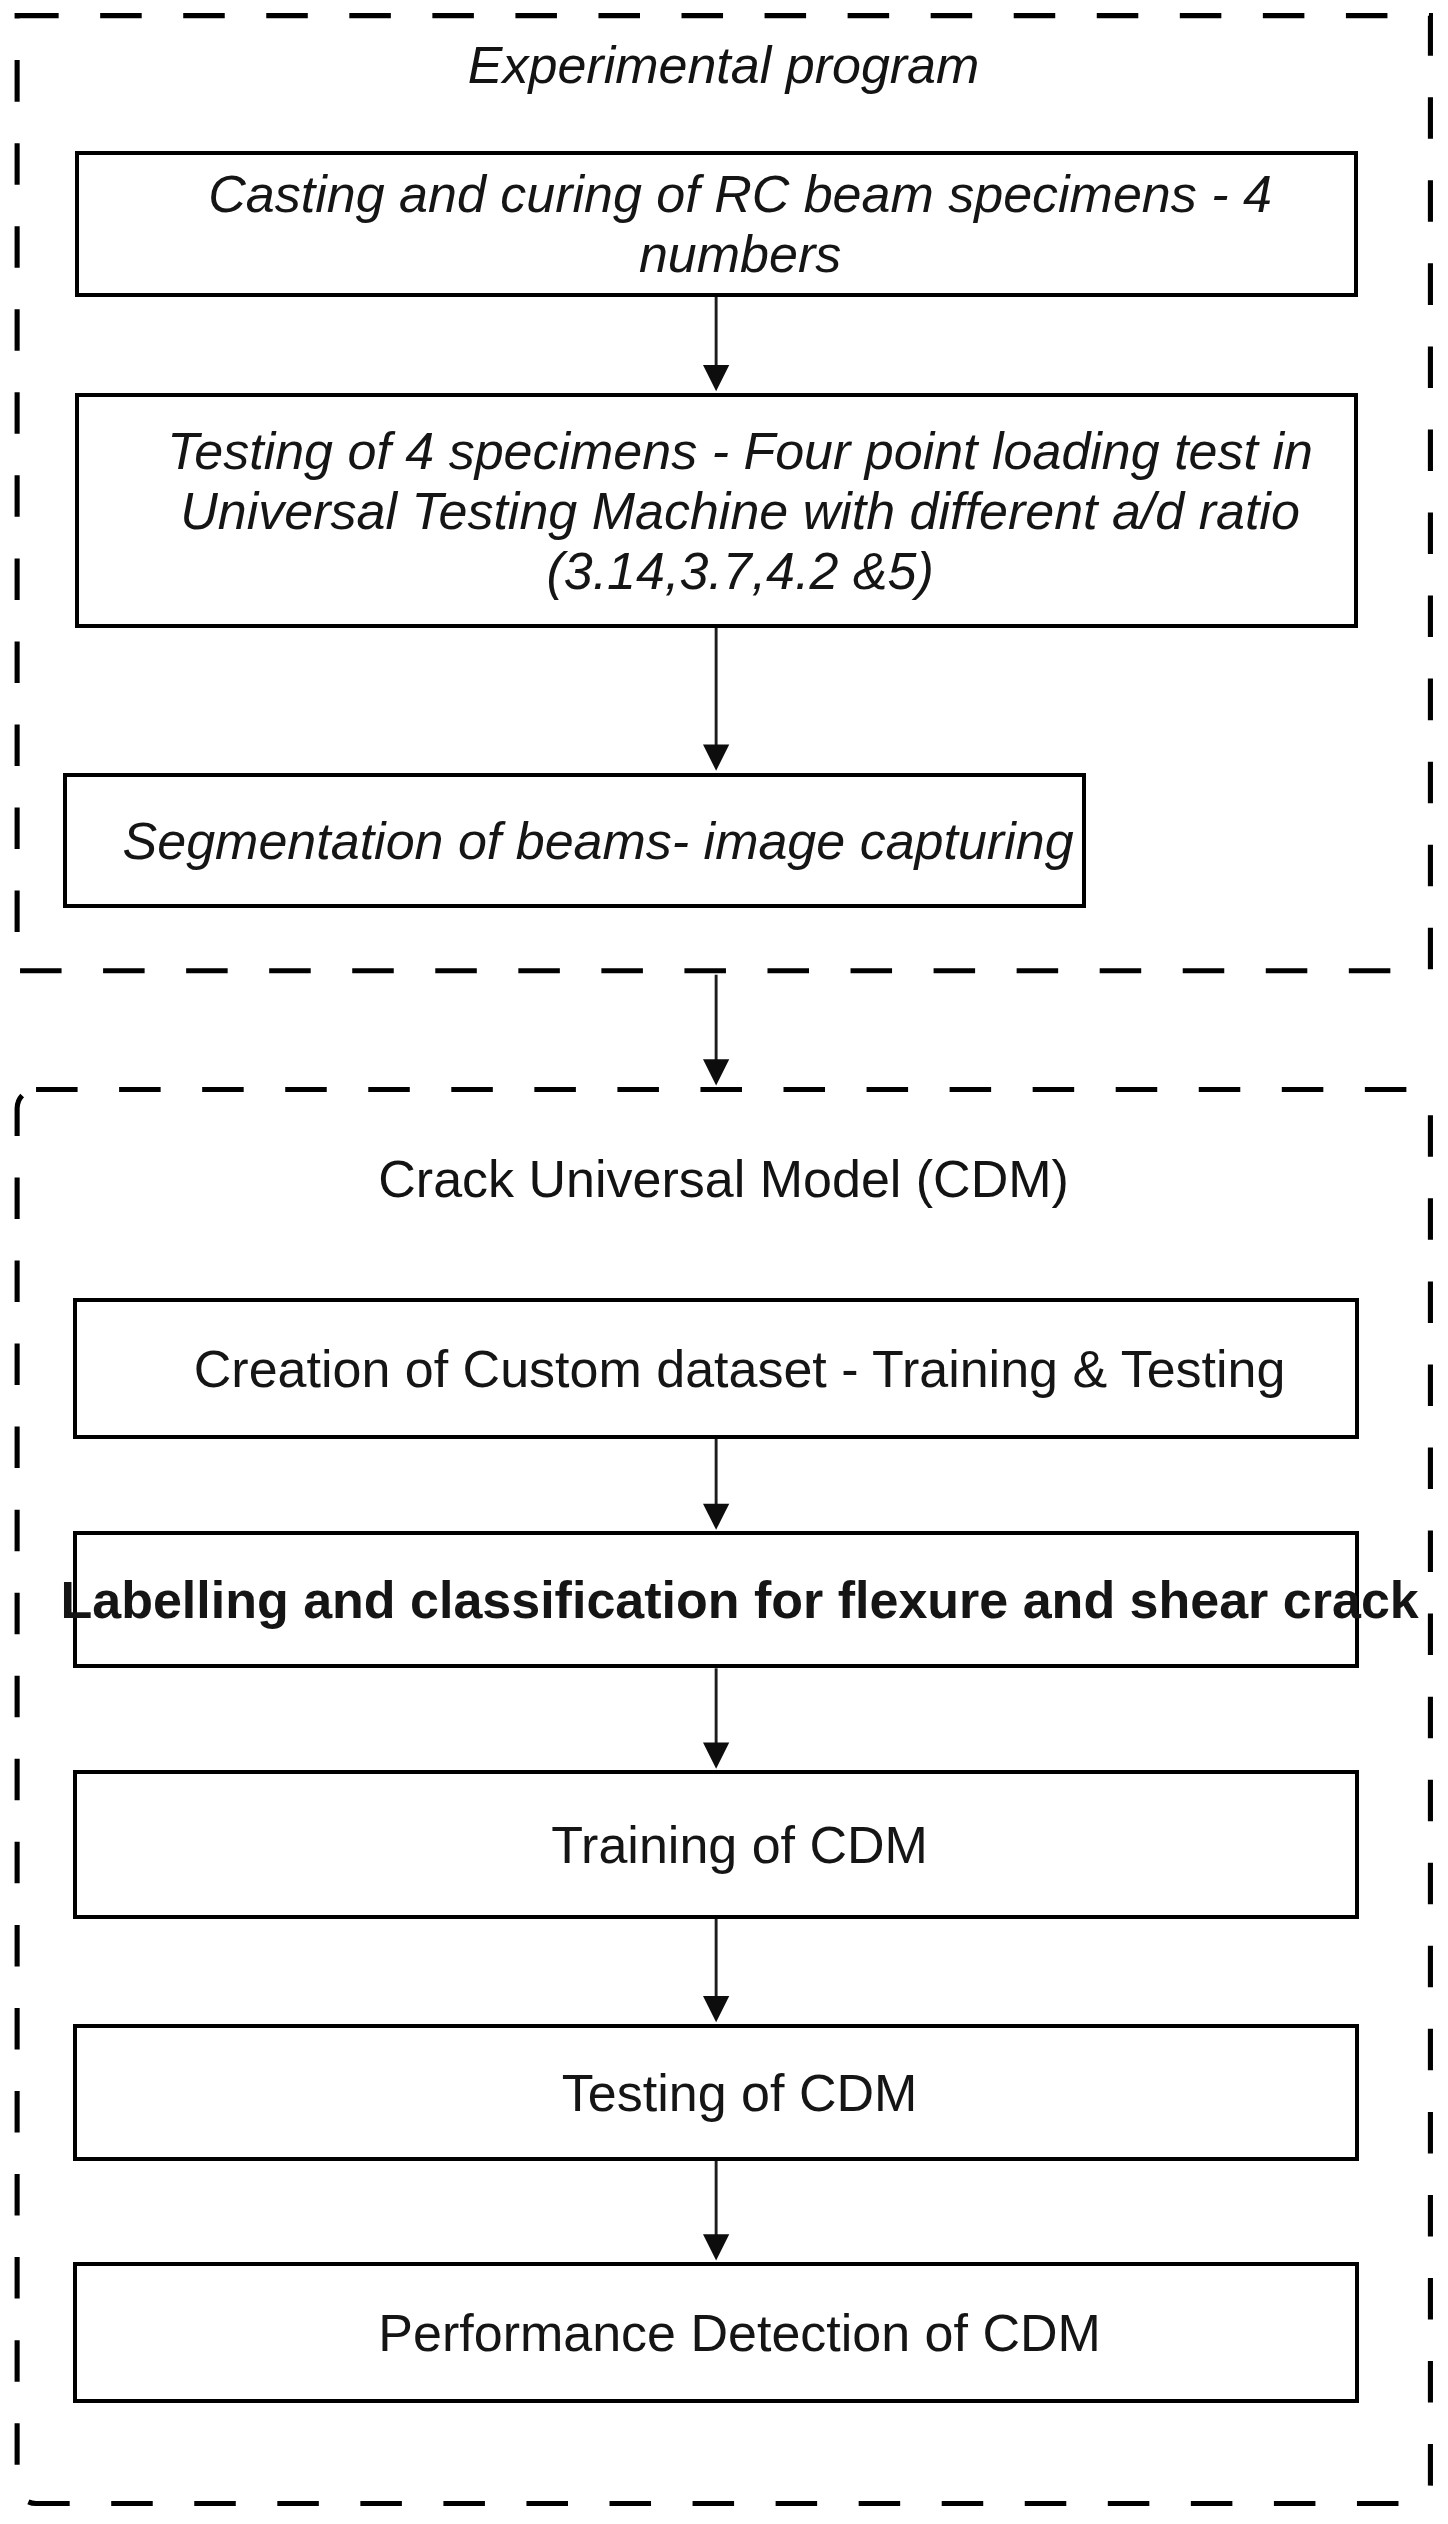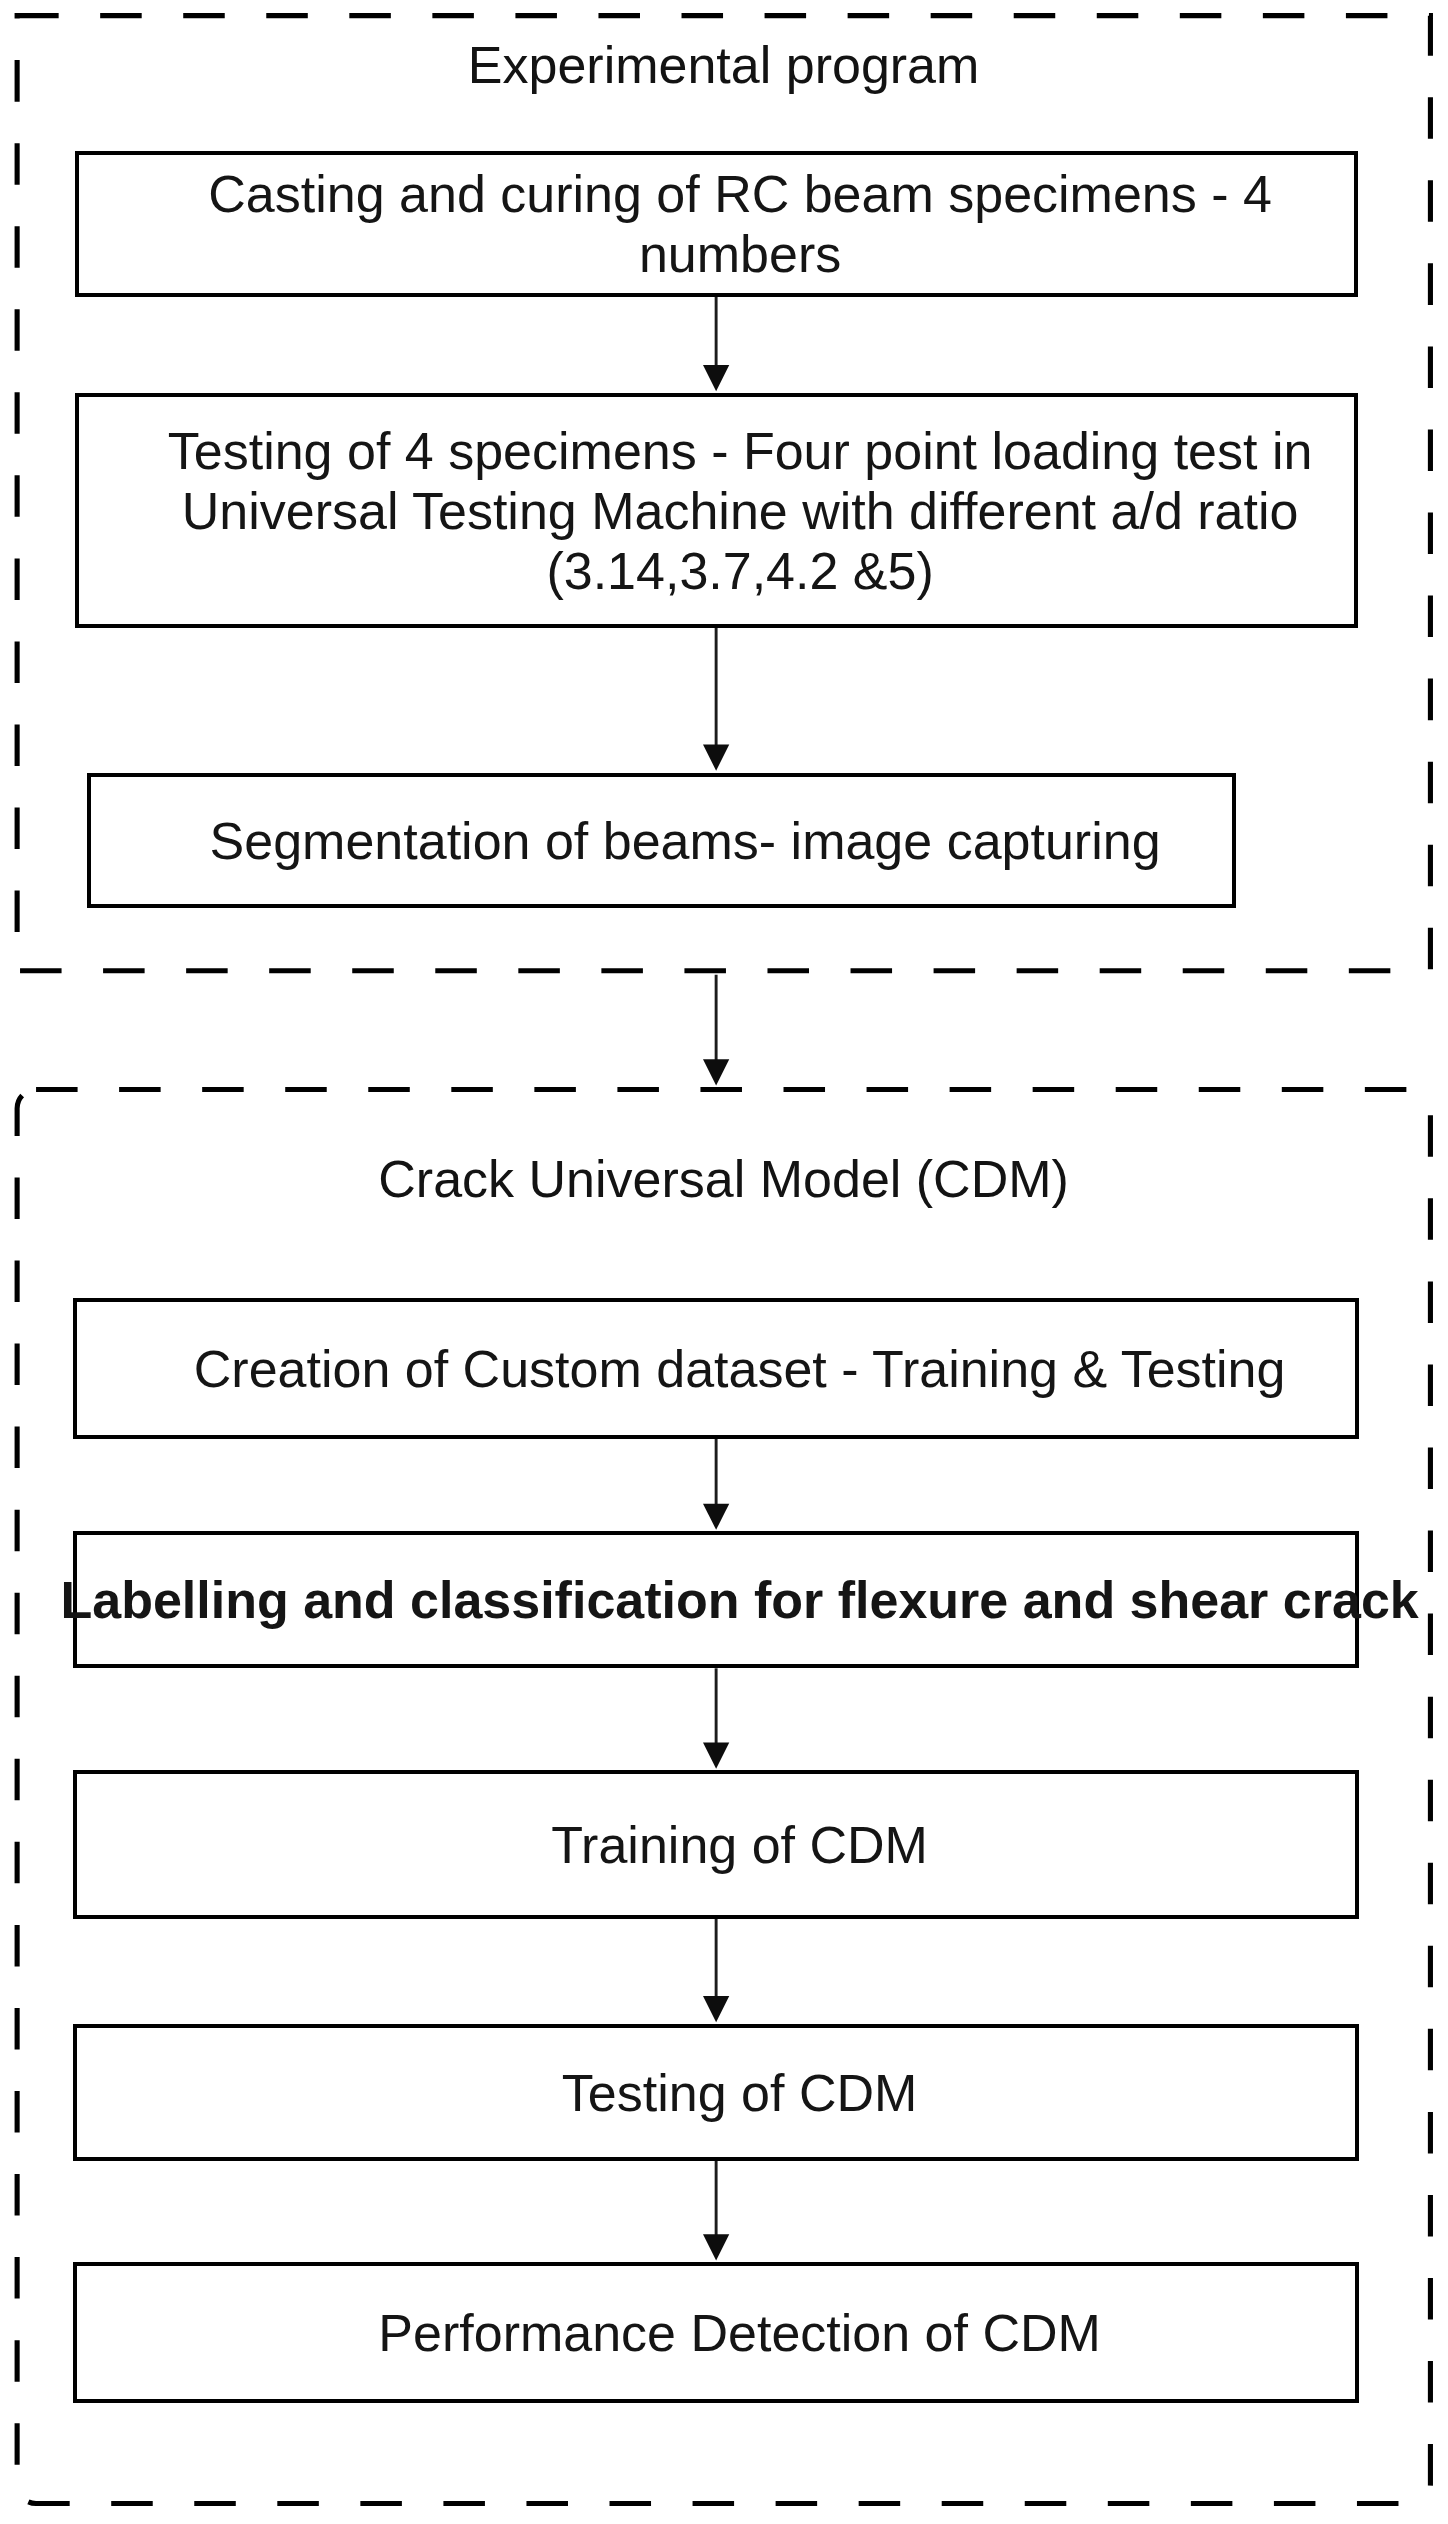--- a/index.html
+++ b/index.html
@@ -94,31 +94,31 @@
       <line x1="983" y1="2634" x2="983" y2="2746" stroke="#1c1c1c" stroke-width="4"></line>
       <polygon points="965,2740 1001,2740 983,2776" fill="#0d0d0d"></polygon>
     </g>
 
     <g>
       <line x1="983" y1="2966" x2="983" y2="3073" stroke="#1c1c1c" stroke-width="4"></line>
       <polygon points="965,3067 1001,3067 983,3103" fill="#0d0d0d"></polygon>
     </g>
   </svg>
 
-  <section class="group" style="left:14.6px; top:13px; width:1418px; height:960px;">
+  <section class="group" style="left:14.6px; top:13px; width:1418px; height:960px;font-style:italic;">
     <div class="group-title" style="top:22px;">Experimental program</div>
 
     <div class="flow-box" style="left:60px; top:138px; width:1283px; height:146px;">Casting and curing of RC beam specimens - 4
 numbers</div>
 
     <div class="flow-box" style="left:60px; top:380px; width:1283px; height:235px;">Testing of 4 specimens - Four point loading test in
 Universal Testing Machine with different a/d ratio
 (3.14,3.7,4.2 &amp;5)</div>
 
-    <div class="flow-box" style="left:72px; top:760px; width:1149px; height:135px;">Segmentation of beams- image capturing</div>
+    <div class="flow-box" style="left:48px; top:760px; width:1023px; height:135px;">Segmentation of beams- image capturing</div>
   </section>
 
   <section class="group" style="left:14.6px; top:1087px; width:1418px; height:1419px;">
     <div class="group-title" style="top:62px;">Crack Universal Model (CDM)</div>
 
     <div class="flow-box" style="left:58px; top:211px; width:1286px; height:141px;">Creation of Custom dataset - Training &amp; Testing</div>
 
     <div class="flow-box" style="left:58px; top:444px; width:1286px; height:137px;font-weight:bold;">Labelling and classification for flexure and shear crack</div>
 
     <div class="flow-box" style="left:58px; top:683px; width:1286px; height:149px;">Training of CDM</div>

